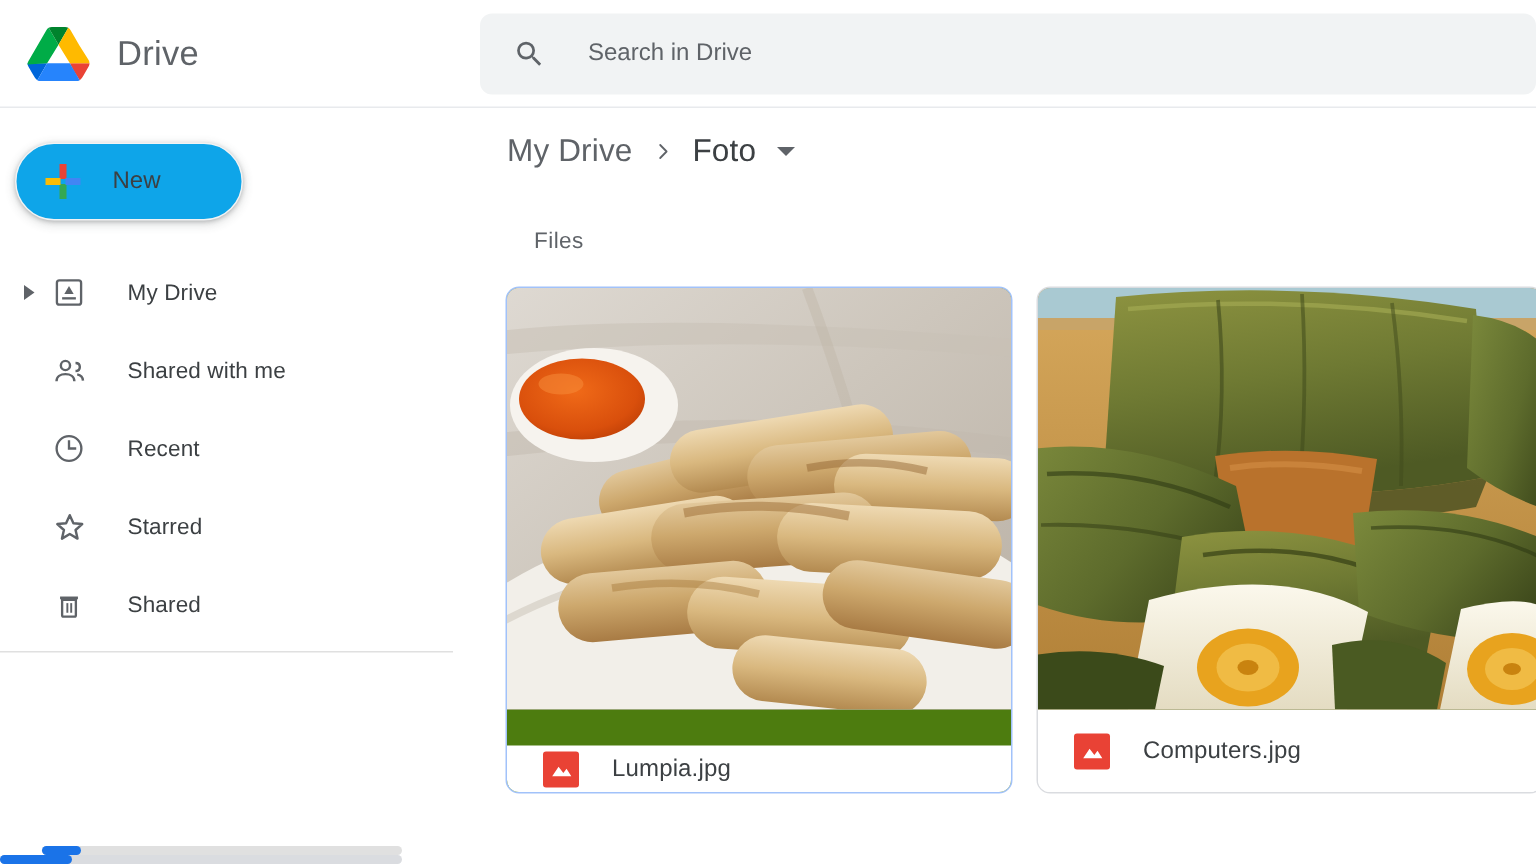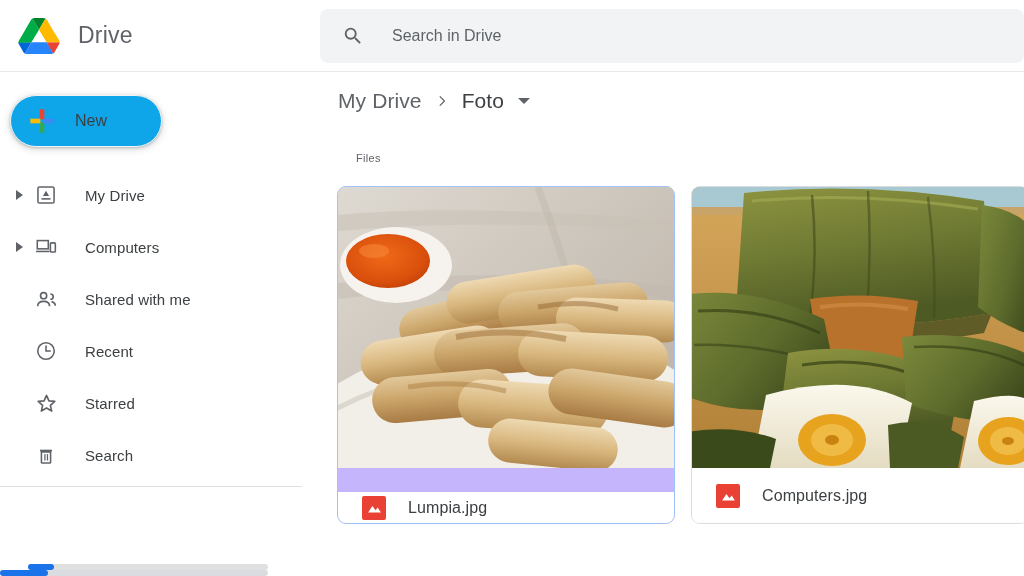--- a/index.html
+++ b/index.html
@@ -126,37 +126,37 @@
     display: flex; align-items: center; justify-content: center;
   }
   .crumb-caret {
     margin-left: 14px; width: 0; height: 0;
     border-top: 6px solid #5f6368;
     border-left: 6px solid transparent;
     border-right: 6px solid transparent;
     cursor: pointer;
   }
   .section-label {
-    font-size: 11px; color: #5f6368;
+    font-size: 15px; color: #5f6368;
     font-weight: 500; letter-spacing: .3px;
     padding: 22px 12px 0 36px;
   }
   .grid {
     display: flex; gap: 16px;
     padding: 22px 0 0 17px;
   }
   .card {
     width: 338px; height: 338px; flex: none;
     border-radius: 9px; overflow: hidden;
     background: #ffffff;
     border: 1px solid #dadce0;
     cursor: pointer;
     display: flex; flex-direction: column;
   }
-  .card.selected { border: 1px solid #a1c2fa; background: #c4b5fd; gap: 24px; }
+  .card.selected { border: 1px solid #a1c2fa; background: #4d7c0f; gap: 24px; }
   .thumb { height: 281px; width: 100%; position: relative; overflow: hidden; }
   .card-footer {
     flex: 1; display: flex; align-items: center;
     padding-left: 24px; background: #fff;
   }
   .card.selected .card-footer { background: #ffffff; }
   .file-icon {
     width: 24px; height: 24px; flex: none;
     border-radius: 2px; background: #e94235;
     display: flex; align-items: center; justify-content: center;
@@ -234,33 +234,20 @@
         <span class="nav-icon">
           <svg viewBox="0 0 24 24" width="22" height="22" aria-hidden="true">
             <rect x="3.2" y="3.2" width="17.6" height="17.6" rx="1.8" fill="none" stroke="#5f6368" stroke-width="1.7"></rect>
             <path d="M12 7.3 L15.4 13 H8.6 Z" fill="#5f6368"></path>
             <rect x="7" y="15.4" width="10" height="1.7" fill="#5f6368"></rect>
           </svg>
         </span>
         <span class="nav-label">My Drive</span>
       </div>
 
-      <div class="navitem">
-        <span class="caret-slot">
-            <i class="caret"></i>
-          </span>
-        <span class="nav-icon">
-          <svg viewBox="0 0 24 24" width="22" height="22" aria-hidden="true">
-            <rect x="2.5" y="5" width="12" height="9" fill="none" stroke="#5f6368" stroke-width="1.7"></rect>
-            <rect x="1.2" y="16" width="14.6" height="1.7" fill="#5f6368"></rect>
-            <rect x="16.8" y="7.5" width="5.4" height="10" rx="1" fill="none" stroke="#5f6368" stroke-width="1.7"></rect>
-          </svg>
-        </span>
-        <span class="nav-label">Computers</span>
-      </div>
 
       <div class="navitem">
         <span class="caret-slot"></span>
         <span class="nav-icon">
           <svg viewBox="0 0 24 24" width="23" height="23" aria-hidden="true">
             <circle cx="9" cy="8" r="3.2" fill="none" stroke="#5f6368" stroke-width="1.7"></circle>
             <path d="M2.8 19 c0-3.3 2.8-5 6.2-5 s6.2 1.7 6.2 5" fill="none" stroke="#5f6368" stroke-width="1.7"></path>
             <path d="M16 6.2 c1.9 0 3 1.2 3 2.8 s-1.1 2.8-3 2.8" fill="none" stroke="#5f6368" stroke-width="1.7"></path>
             <path d="M17.2 14.2 c2.2.45 3.9 1.8 4 4.3" fill="none" stroke="#5f6368" stroke-width="1.7"></path>
           </svg>
@@ -292,21 +279,21 @@
       <div class="navitem">
         <span class="caret-slot"></span>
         <span class="nav-icon">
           <svg viewBox="0 0 24 24" width="22" height="22" aria-hidden="true">
             <rect x="5.5" y="6.2" width="13" height="2" fill="#5f6368"></rect>
             <path d="M7 8.6 h10 v11.2 a1 1 0 0 1 -1 1 H8 a1 1 0 0 1 -1 -1 Z" fill="none" stroke="#5f6368" stroke-width="1.7"></path>
             <rect x="10.1" y="11" width="1.4" height="7" fill="#5f6368"></rect>
             <rect x="12.9" y="11" width="1.4" height="7" fill="#5f6368"></rect>
           </svg>
         </span>
-        <span class="nav-label">Search</span>
+        <span class="nav-label">Shared</span>
       </div>
 
       <div class="nav-divider"></div>
 
     </div>
 
     <div class="storage-bar-track">
       <div class="storage-bar-fill" style="width: 26px;"></div>
     </div>
   </div>

